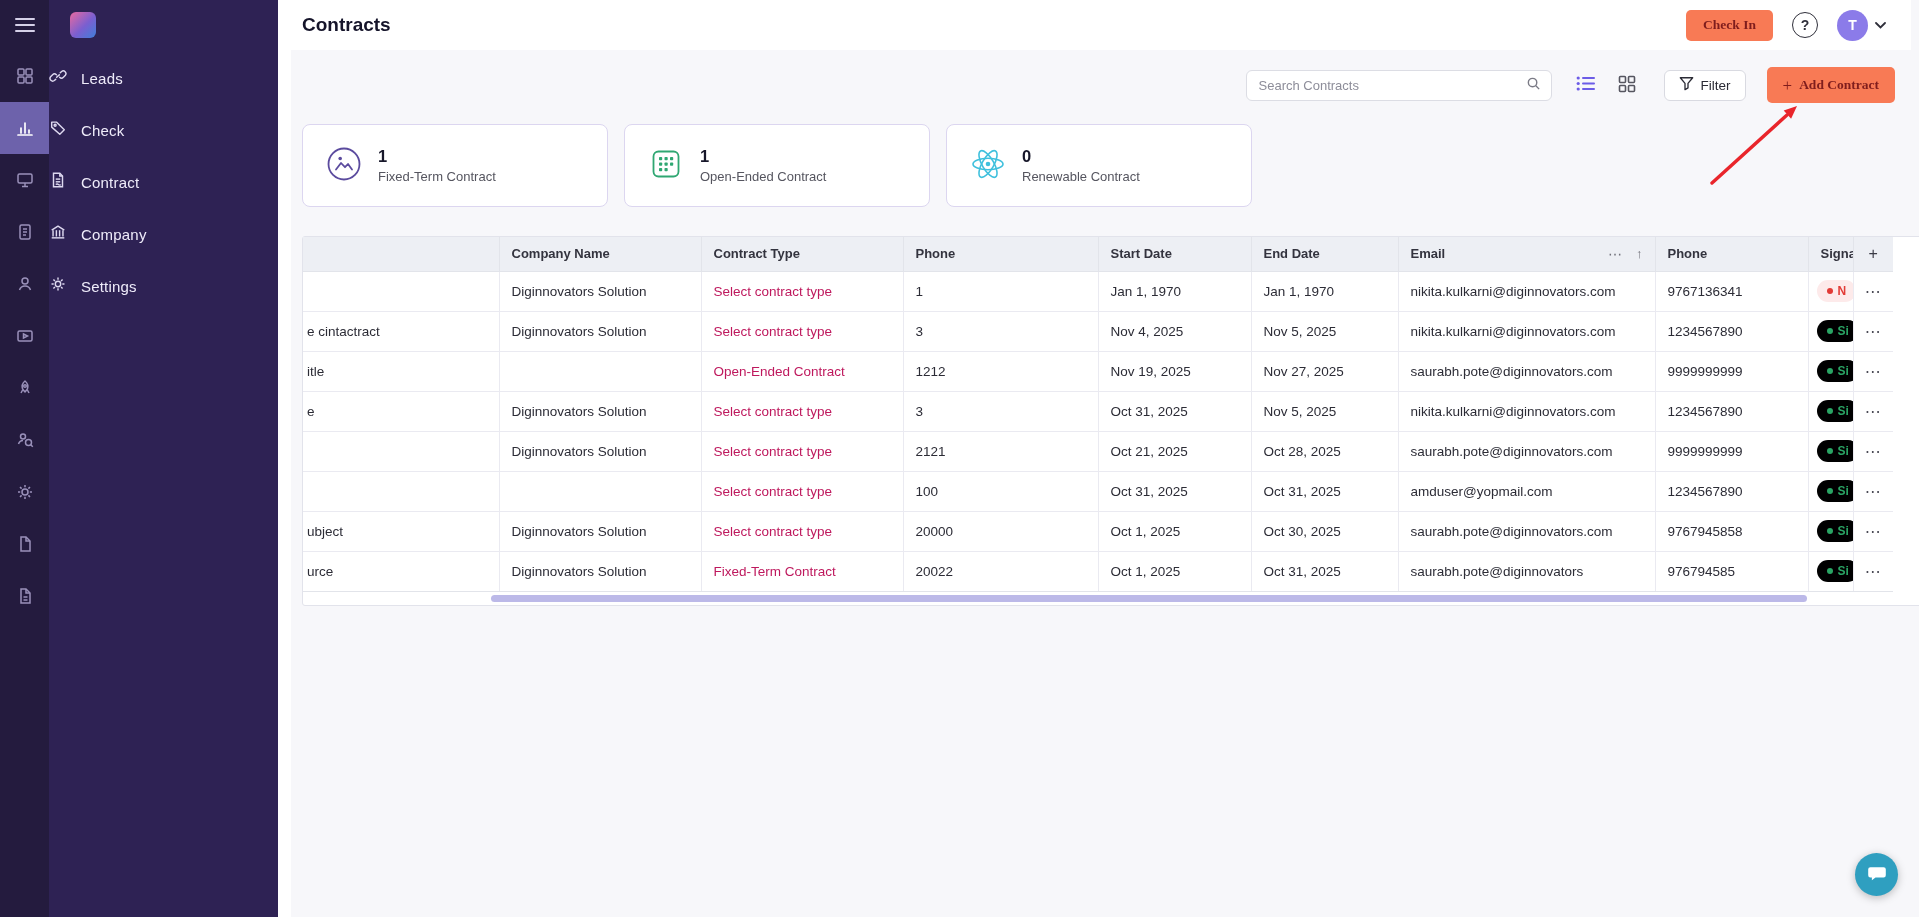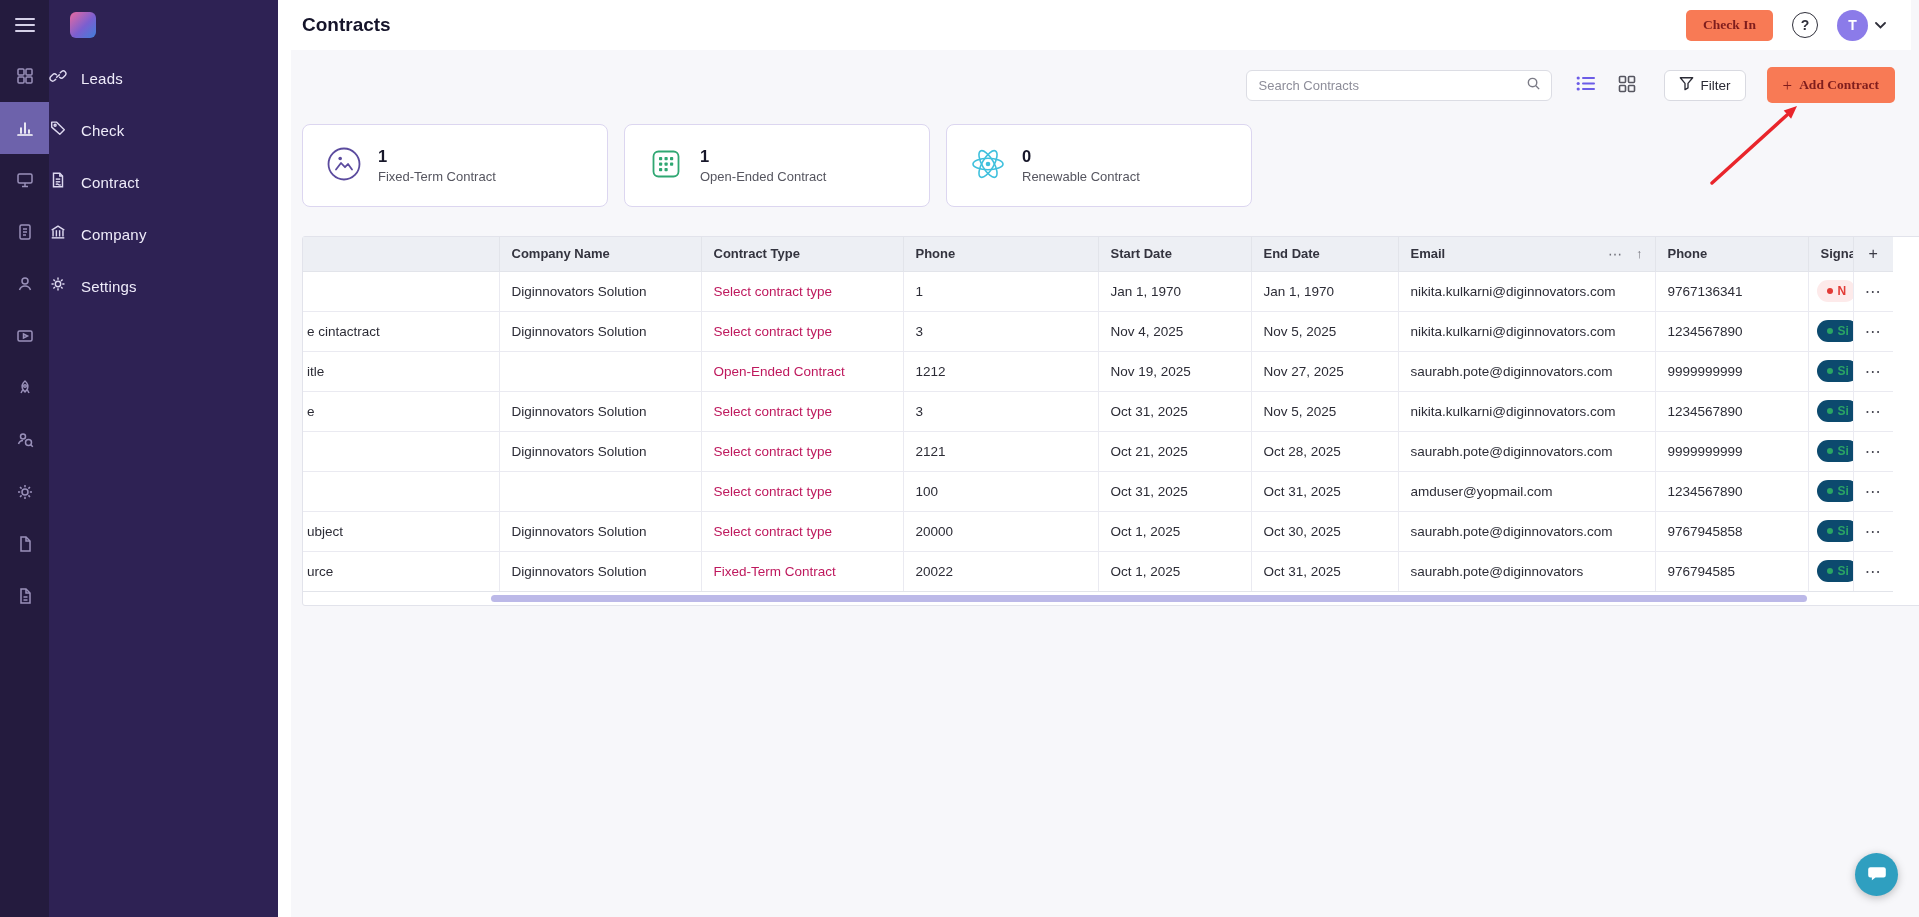--- a/index.html
+++ b/index.html
@@ -63,21 +63,21 @@
   tbody tr:last-child td{border-bottom:1px solid #e2e4ea;}
   td.c-title,th.h-title{padding-left:4px;}
   td.c-type{color:#be185d;cursor:pointer;}
   .email-head{display:flex;align-items:center;}
   .hdr-ic{margin-left:auto;color:#707079;font-size:14px;font-weight:400;cursor:pointer;}
   .hdr-ic.sort{margin-left:14px;font-size:13px;}
   td.c-sig{padding:0 0 0 8px;}
   .pill{display:inline-flex;align-items:center;gap:5px;height:22px;padding:0 10px;border-radius:11px;font-size:12px;font-weight:700;white-space:nowrap;}
   .pill .dot{width:6px;height:6px;border-radius:50%;flex:none;}
   .pill.red{background:#fdeaea;color:#e23b36;}   .pill.red .dot{background:#e23b36;}
-  .pill.green{background:#0c4a6e;color:#2aa564;} .pill.green .dot{background:#2aa564;}
+  .pill.green{background:#000000;color:#2aa564;} .pill.green .dot{background:#2aa564;}
   .row-menu{border:none;background:none;font-size:16px;color:#4a4a55;cursor:pointer;letter-spacing:1px;}
   .hscroll{margin:3px 0 3px 188px;width:1316px;height:7px;border-radius:4px;background:#bcb9e8;cursor:pointer;}
 
   
   .arrow-anno{position:absolute;left:1700px;top:98px;z-index:40;pointer-events:none;}
   .chat-fab{position:absolute;right:21px;bottom:21px;width:43px;height:43px;border-radius:50%;background:#2f9fc0;border:none;cursor:pointer;display:flex;align-items:center;justify-content:center;box-shadow:0 2px 8px rgba(0,0,0,.25);z-index:40;}
 </style>
 </head>
 <body>
 

